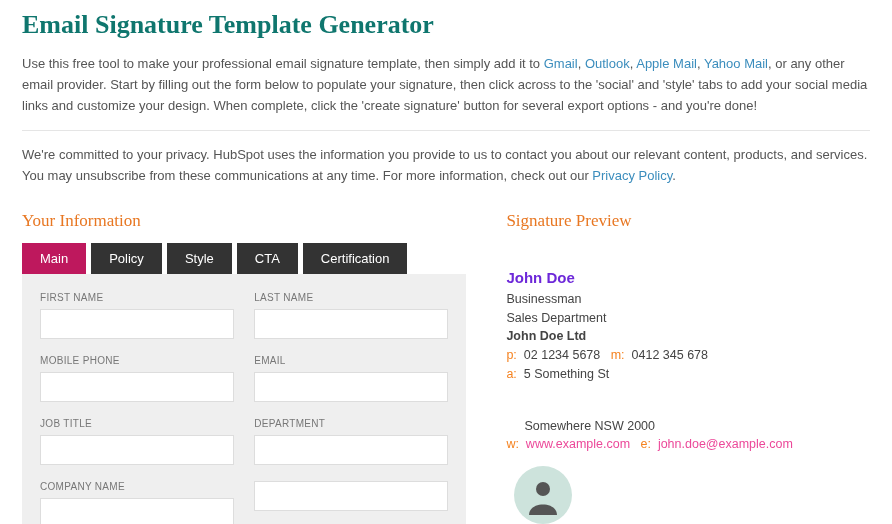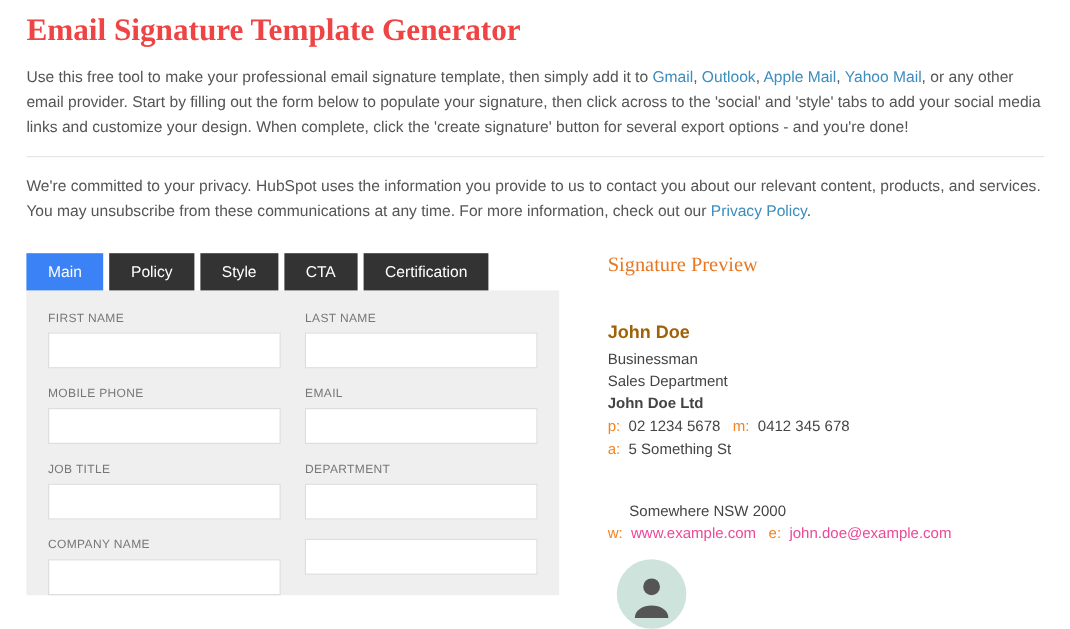--- a/index.html
+++ b/index.html
@@ -7,21 +7,21 @@
     font-family: Arial, Helvetica, sans-serif;
     font-size: 13px;
     color: #555;
     padding: 10px 22px;
     width: 892px;
     background: #fff;
   }
   h1 {
     font-family: Georgia, 'Times New Roman', serif;
     font-size: 26px;
-    color: #ef4444;
+    color: #0f766e;
     font-weight: bold;
     margin-bottom: 14px;
   }
   .intro { line-height: 1.6; margin-bottom: 14px; }
   .intro a, .privacy a { color: #3b8dbd; text-decoration: none; }
   hr { border: none; border-top: 1px solid #e5e5e5; margin: 10px 0 14px; }
   .privacy { line-height: 1.6; margin-bottom: 24px; }
   .columns { display: flex; gap: 40px; }
   .left { flex: 1 1 55%; }
   .right { flex: 1 1 45%; }
@@ -34,21 +34,21 @@
   }
   .tabs { display: flex; gap: 5px; margin-bottom: 0; }
   .tab {
     background: #333;
     color: #fff;
     padding: 8px 18px;
     font-size: 13px;
     cursor: pointer;
     border: none;
   }
-  .tab.active { background: #3b82f6; }
+  .tab.active { background: #be185d; }
   .form {
     background: #efefef;
     padding: 18px 18px 0 18px;
   }
   .row { display: flex; gap: 20px; margin-bottom: 16px; }
   .field { flex: 1; }
   .field label {
     display: block;
     font-size: 10px;
     color: #777;
@@ -57,21 +57,21 @@
   }
   .field input {
     width: 100%;
     height: 30px;
     border: 1px solid #ddd;
     background: #fff;
     padding: 4px 6px;
     font-size: 13px;
   }
   
-  .sig-name { color: #a16207; font-size: 15px; font-weight: bold; margin-bottom: 4px; }
+  .sig-name { color: #6d28d9; font-size: 15px; font-weight: bold; margin-bottom: 4px; }
   .sig-line { font-size: 12.5px; line-height: 1.5; color: #444; }
   .sig-company { font-weight: bold; }
   .sig-label { color: #f5821f; }
   .sig-link { color: #ec4899; text-decoration: none; }
   .avatar {
     width: 58px; height: 58px; border-radius: 50%;
     background: #cde3dc;
     margin: 12px 0 10px 8px;
     display: flex; align-items: center; justify-content: center;
   }
@@ -101,20 +101,21 @@
 </p>
 
 <hr>
 
 <p class="privacy">
   <span>We're committed to your privacy. HubSpot uses the information you provide to us to contact you about our relevant content, products, and services. You may unsubscribe from these communications at any time. For more information, check out our </span><a href="#">Privacy Policy</a>.
 </p>
 
 <div class="columns">
   <div class="left">
+    <h2>Your Information</h2>
     <div class="tabs">
       <button class="tab active">Main</button>
       <button class="tab">Policy</button>
       <button class="tab">Style</button>
       <button class="tab">CTA</button>
       <button class="tab">Certification</button>
     </div>
     <div class="form">
       <div class="row">
         <div class="field">

